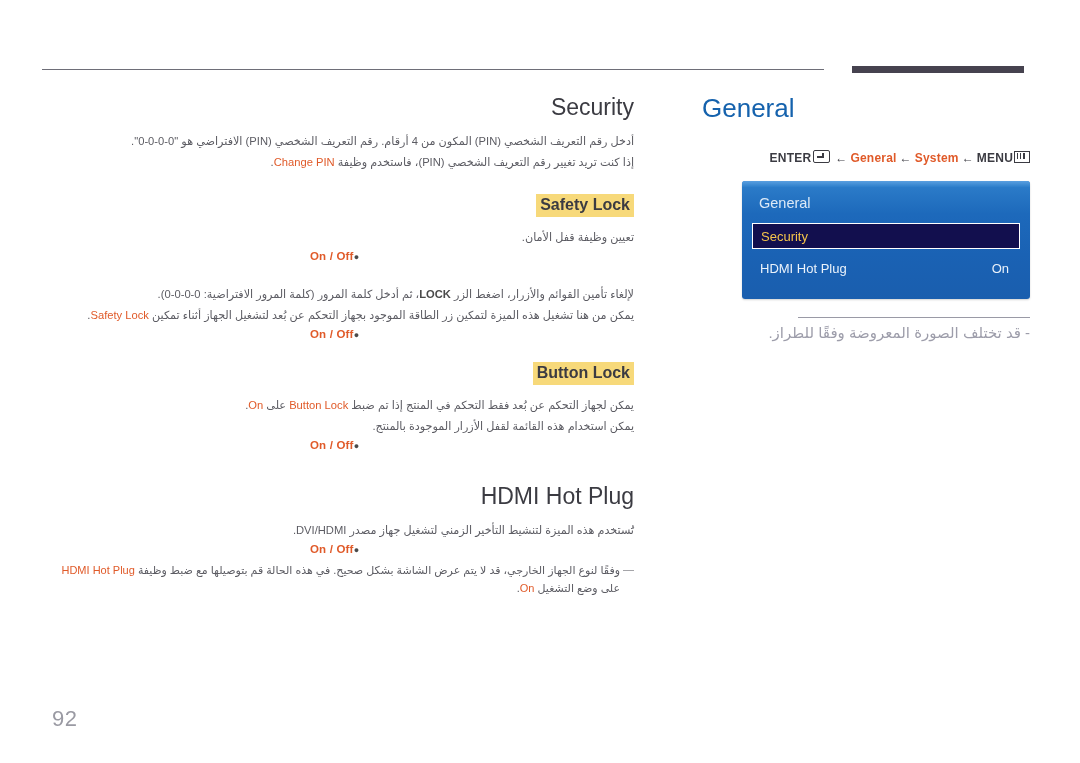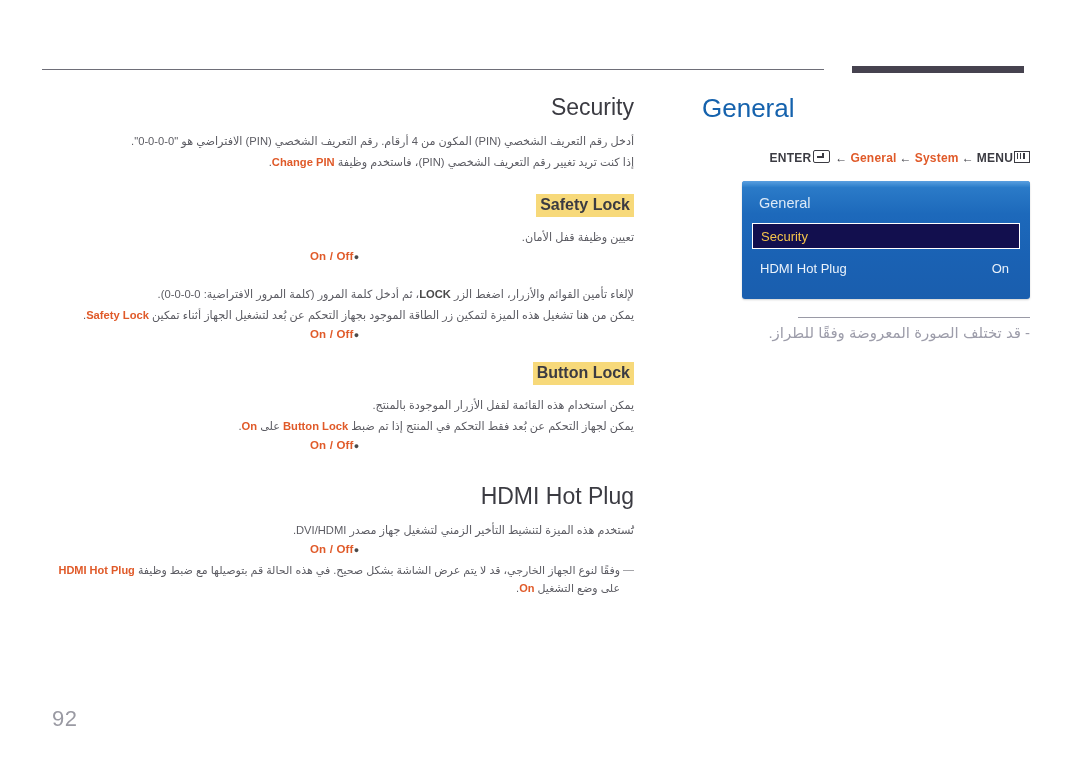--- a/index.html
+++ b/index.html
@@ -100,21 +100,21 @@
 
   
   p.body {
     font-size: 11.2px;
     line-height: 20px;
     margin: 0 0 1px 8px;
     color: #5c5c63;
     text-align: right;
   }
   .ltr { direction: ltr; unicode-bidi: embed; }
-  .kw { color: #e05a29; font-weight: bold; }
+  .kw { color: #e05a29; font-weight: normal; }
   .bold-dark { font-weight: bold; color: #4a4a4a; }
 
   
   .bullet-line {
     font-size: 11.5px;
     color: #e05a29;
     font-weight: bold;
     margin: 3px 0 0 0;
     text-align: center;
     direction: ltr;
@@ -336,25 +336,25 @@
   </p>
 
   <p class="bullet-line">
     <span class="opt">On / Off</span><span class="dot">●</span>
   </p>
 
   <div class="h2-wrap">
     <span class="h2-hl">Button Lock</span>
   </div>
 
-  <p class="body">يمكن استخدام هذه القائمة لقفل الأزرار الموجودة بالمنتج.</p>
-
   <p class="body">
     يمكن لجهاز التحكم عن بُعد فقط التحكم في المنتج إذا تم ضبط <span class="kw ltr">Button Lock</span> على <span class="kw ltr">On</span>.
   </p>
+
+  <p class="body">يمكن استخدام هذه القائمة لقفل الأزرار الموجودة بالمنتج.</p>
 
   <p class="bullet-line">
     <span class="opt">On / Off</span><span class="dot">●</span>
   </p>
 
   <div class="spacer-lg"></div>
 
   <h1 class="h1-title">HDMI Hot Plug</h1>
 
   <p class="body">تُستخدم هذه الميزة لتنشيط التأخير الزمني لتشغيل جهاز مصدر DVI/HDMI.</p>

